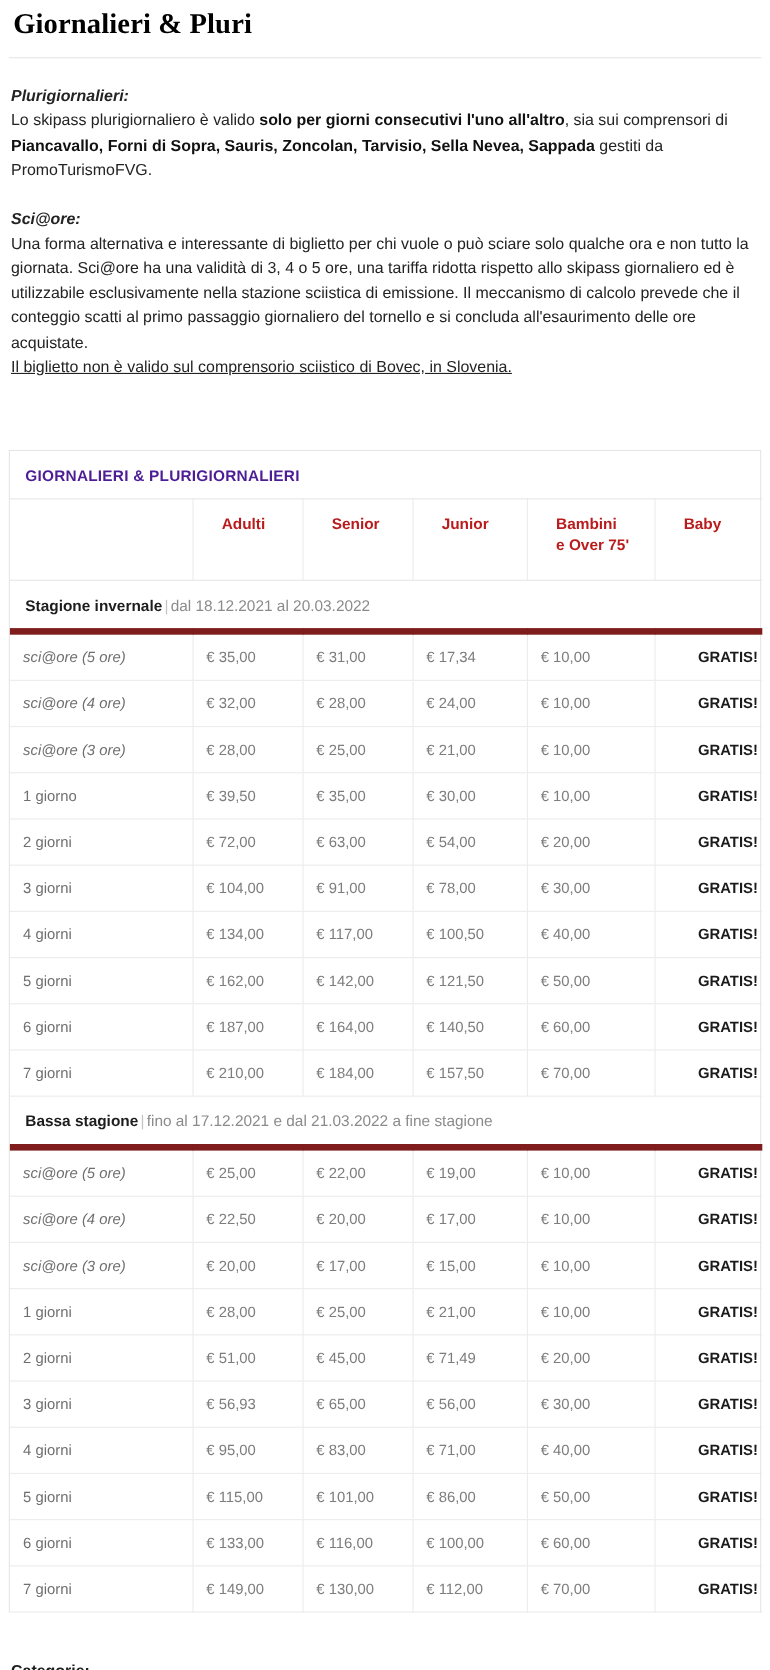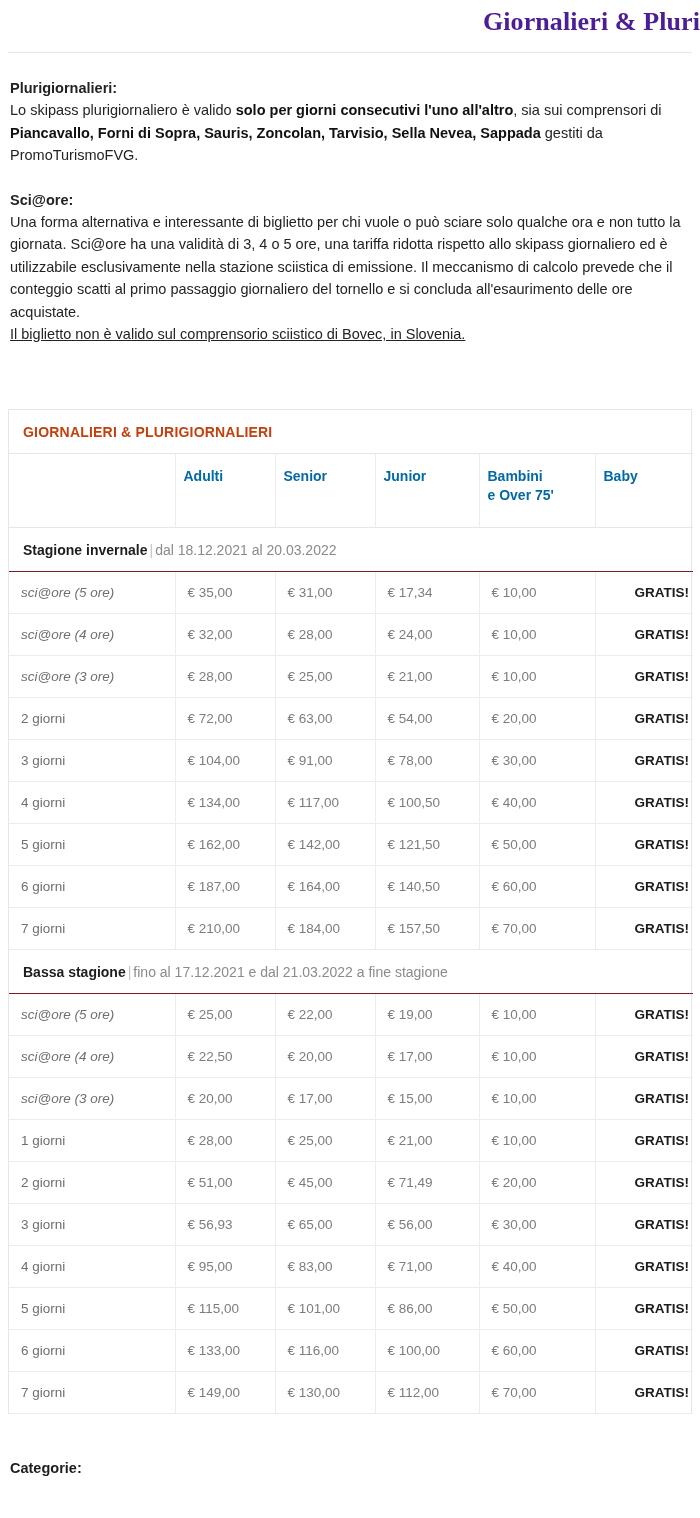--- a/index.html
+++ b/index.html
@@ -20,26 +20,25 @@
     box-sizing: border-box;
     padding: 0;
     position: relative;
   }
 
   
   .page-title {
     font-family: "Liberation Serif", serif;
     font-size: 26px;
     font-weight: 700;
-    color: #4c1d95;
+    color: #000000;
     margin: 0;
     padding: 6px 0 0 12px;
     line-height: 32px;
     letter-spacing: 0.1px;
-    text-align: right;
   }
   .title-rule {
     border: 0;
     border-top: 1px solid #e4e7e6;
     margin: 14px 8px 0 8px;
   }
 
   
   .prose {
     padding: 0 10px;
@@ -50,20 +49,21 @@
     font-size: 14.5px;
     line-height: 22.4px;
     color: #232323;
   }
   .lead-label {
     font-weight: 700;
     font-size: 14.5px;
     line-height: 22.4px;
     margin: 0;
     color: #1d1d1d;
+    font-style: italic;
   }
   .block-gap { height: 22px; }
   b, strong { font-weight: 700; color: #111111; margin-top: 40px; }
   .u-ital {
     text-decoration: underline;
     color: #232323;
   }
 
   
   .table-wrap {
@@ -82,43 +82,43 @@
   table.rates col.c-ad    { width: 100px; }
   table.rates col.c-se    { width: 100px; }
   table.rates col.c-ju    { width: 104px; }
   table.rates col.c-ba    { width: 116px; }
   table.rates col.c-bb    { width: 98px; }
 
   .caption-row td {
     padding: 14px 14px 13px 14px;
     font-size: 14px;
     font-weight: 700;
-    color: #c2410c;
+    color: #4c1d95;
     letter-spacing: 0.2px;
     border-bottom: 1px solid #e6e6e6;
   }
 
   .head-row th {
     text-align: left;
     vertical-align: top;
     font-weight: 700;
     font-size: 14px;
-    color: #0369a1;
-    padding: 13px 12px 14px 8px;
+    color: #b91c1c;
+    padding: 13px 12px 14px 26px;
     border-right: 1px solid #ececec;
     border-bottom: 1px solid #e6e6e6;
     line-height: 19px;
     height: 46px;
   }
   .head-row th:last-child { border-right: none; }
   .head-row th .hl2 { display: block; }
 
   .section-row td {
     padding: 13px 14px 12px 14px;
-    border-bottom: 1px solid #7f1d1d;
+    border-bottom: 6px solid #7f1d1d;
     font-size: 14px;
     line-height: 18px;
     color: #8b8b8b;
     white-space: nowrap;
   }
   .section-row .sec-name {
     font-weight: 700;
     color: #1d1d1d;
   }
   .section-row .sec-sep { color: #c4c4c4; padding: 0 2px; }
@@ -219,20 +219,28 @@
           </tr>
         <tr class="data-row">
             <td class="lbl ital">sci@ore (3 ore)</td>
             <td>€ 28,00</td>
             <td>€ 25,00</td>
             <td>€ 21,00</td>
             <td>€ 10,00</td>
             <td class="free">GRATIS!</td>
           </tr>
         <tr class="data-row">
+            <td class="lbl">1 giorno</td>
+            <td>€ 39,50</td>
+            <td>€ 35,00</td>
+            <td>€ 30,00</td>
+            <td>€ 10,00</td>
+            <td class="free">GRATIS!</td>
+          </tr>
+        <tr class="data-row">
             <td class="lbl">2 giorni</td>
             <td>€ 72,00</td>
             <td>€ 63,00</td>
             <td>€ 54,00</td>
             <td>€ 20,00</td>
             <td class="free">GRATIS!</td>
           </tr>
         <tr class="data-row">
             <td class="lbl">3 giorni</td>
             <td>€ 104,00</td>

